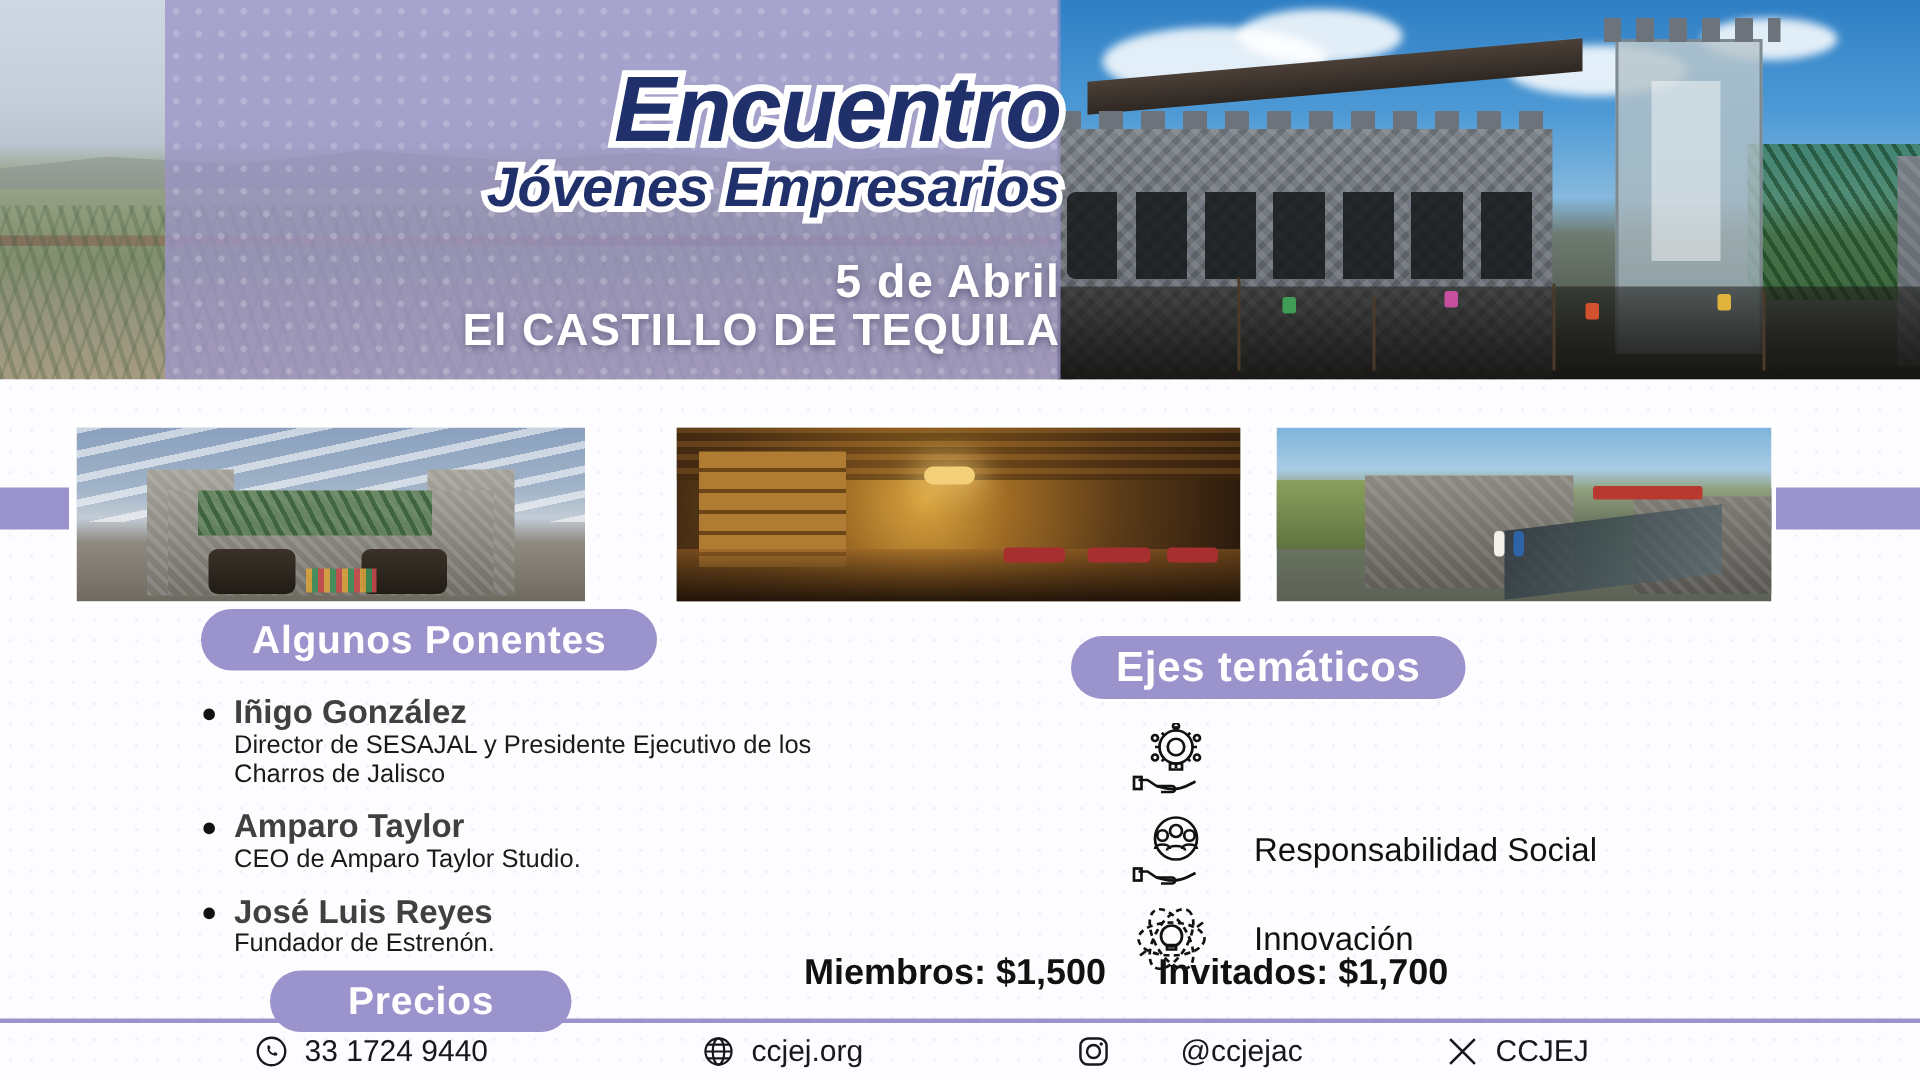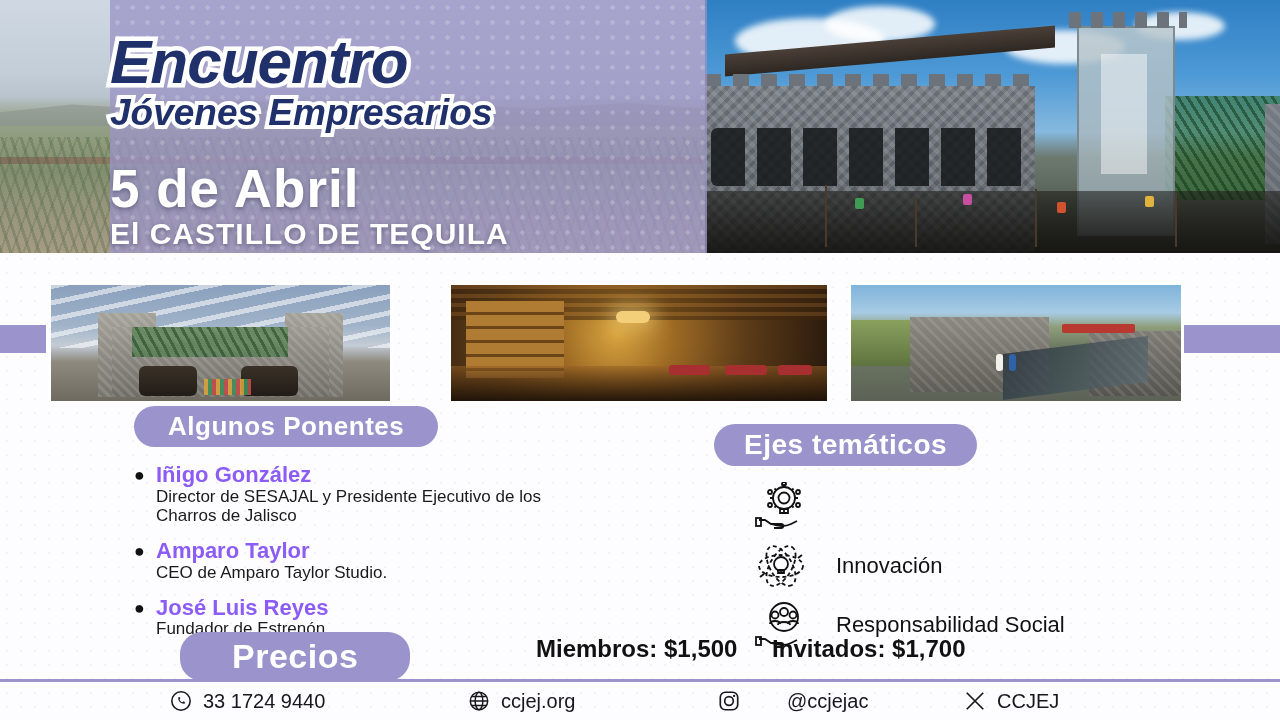--- a/index.html
+++ b/index.html
@@ -119,37 +119,37 @@
   .hero-panel{
     position:absolute; left:110px; top:0; width:597px; height:253px;
     background:linear-gradient(to bottom, rgba(150,143,196,.72), rgba(160,152,202,.78));
     z-index:3;
   }
   .hero-panel::before{
     content:""; position:absolute; inset:0;
     background-image:radial-gradient(rgba(255,255,255,.20) 2px, transparent 2.4px);
     background-size:15px 15px;
   }
-  .hero-text{ position:relative; z-index:4; text-align:left; padding-top:32px; }
+  .hero-text{ position:relative; z-index:4; text-align:right; padding-top:44px; }
   .title-main{
     font-size:62px; font-weight:bold; font-style:italic; letter-spacing:-1px;
     color:#20306b;
     -webkit-text-stroke:9px #ffffff;
     paint-order:stroke fill;
     line-height:.96;
   }
   .title-sub{
     font-size:37px; font-weight:bold; font-style:italic;
     color:#20306b;
     -webkit-text-stroke:8px #ffffff;
     paint-order:stroke fill;
     line-height:1.05; margin-top:2px;
   }
   .date-main{
-    margin-top:26px; font-size:53px; font-weight:bold; color:#ffffff;
+    margin-top:26px; font-size:31px; font-weight:bold; color:#ffffff;
     text-shadow:0 2px 5px rgba(40,40,70,.45); letter-spacing:1px;
   }
   .venue{
     font-size:30px; font-weight:bold; color:#ffffff; letter-spacing:1px;
     text-shadow:0 2px 5px rgba(40,40,70,.45); margin-top:-2px;
   }
 
   
   .accent-left{
     position:absolute; left:0; top:325px; width:46px; height:28px;
@@ -233,34 +233,34 @@
     border-radius:22px; font-weight:bold; text-align:center;
     letter-spacing:.5px;
   }
 
   
   .speakers{ position:absolute; left:134px; top:406px; width:430px; z-index:4; }
   .speakers .pill{ font-size:26px; padding:5px 34px; }
   .spk-list{ margin-top:16px; }
   .spk-item{ display:flex; margin-bottom:13px; }
   .spk-bullet{ width:22px; flex:0 0 22px; font-size:18px; line-height:24px; color:#111; }
-  .spk-name{ font-size:22px; font-weight:bold; color:#8b5cf6; line-height:1.08; }
+  .spk-name{ font-size:22px; font-weight:bold; color:#404040; line-height:1.08; }
   .spk-role{ font-size:17px; color:#1a1a1a; line-height:1.16; }
 
   
   .themes{ position:absolute; left:714px; top:424px; width:440px; z-index:4; }
   .themes .pill{ font-size:28px; padding:5px 30px; }
   .theme-list{ margin-top:16px; padding-left:34px; }
   .theme-row{ display:flex; align-items:center; margin-bottom:10px; }
   .theme-icon{ width:66px; flex:0 0 66px; display:flex; justify-content:center; }
   .theme-label{ font-size:22px; color:#111; line-height:1.12; margin-left:22px; }
 
   
   .prices{ position:absolute; left:0; top:632px; width:1280px; height:40px; z-index:4; }
-  .prices .pill{ position:absolute; left:180px; top:0; font-size:34px; padding:5px 52px; }
+  .prices .pill{ position:absolute; left:180px; top:15px; font-size:26px; padding:5px 52px; }
   .price-values{
     position:absolute; left:536px; top:3px;
     font-size:24px; font-weight:bold; color:#111;
   }
   .price-values span{ margin-right:28px; }
 
   
   .footer-rule{
     position:absolute; left:0; top:679px; width:1280px; height:3px;
     background:#9a93cc; z-index:4;
@@ -408,50 +408,50 @@
           <path d="M26 27 h8 v4 h-8 z"></path>
           <path d="M5 38 h6 l6 4 h10 c3 0 3 4 0 4 h-7"></path>
           <path d="M17 42 c6 2 14 3 20 0 l6 -3"></path>
           <rect x="2" y="36" width="5" height="8"></rect>
         </svg>
       </div>
     </div>
 
     <div class="theme-row">
       <div class="theme-icon">
-        <svg width="54" height="48" viewBox="0 0 54 48" fill="none" stroke="#111" stroke-width="1.8">
-          <ellipse cx="27" cy="24" rx="22" ry="11" stroke-dasharray="4 3"></ellipse>
-          <ellipse cx="27" cy="24" rx="22" ry="11" transform="rotate(60 27 24)" stroke-dasharray="4 3"></ellipse>
-          <ellipse cx="27" cy="24" rx="22" ry="11" transform="rotate(-60 27 24)" stroke-dasharray="4 3"></ellipse>
-          <circle cx="27" cy="22" r="7"></circle>
-          <path d="M24 28 h6 v3 h-6 z"></path>
-          <path d="M44 16 l4 -3 M10 32 l-4 3"></path>
-        </svg>
-      </div>
-      <div class="theme-label">Innovación</div>
-    </div>
-
-    <div class="theme-row">
-      <div class="theme-icon">
         <svg width="54" height="50" viewBox="0 0 54 50" fill="none" stroke="#111" stroke-width="1.8">
           <circle cx="30" cy="17" r="14"></circle>
           <circle cx="30" cy="12" r="4"></circle>
           <path d="M24 25 c0 -4 12 -4 12 0"></path>
           <circle cx="21" cy="15" r="3.5"></circle>
           <path d="M16 24 c0 -4 10 -4 10 0"></path>
           <circle cx="39" cy="15" r="3.5"></circle>
           <path d="M34 24 c0 -4 10 -4 10 0"></path>
           <path d="M5 39 h6 l6 4 h10 c3 0 3 4 0 4 h-7"></path>
           <path d="M17 43 c6 2 14 3 20 0 l6 -3"></path>
           <rect x="2" y="37" width="5" height="8"></rect>
         </svg>
       </div>
       <div class="theme-label">Responsabilidad Social</div>
     </div>
 
+    <div class="theme-row">
+      <div class="theme-icon">
+        <svg width="54" height="48" viewBox="0 0 54 48" fill="none" stroke="#111" stroke-width="1.8">
+          <ellipse cx="27" cy="24" rx="22" ry="11" stroke-dasharray="4 3"></ellipse>
+          <ellipse cx="27" cy="24" rx="22" ry="11" transform="rotate(60 27 24)" stroke-dasharray="4 3"></ellipse>
+          <ellipse cx="27" cy="24" rx="22" ry="11" transform="rotate(-60 27 24)" stroke-dasharray="4 3"></ellipse>
+          <circle cx="27" cy="22" r="7"></circle>
+          <path d="M24 28 h6 v3 h-6 z"></path>
+          <path d="M44 16 l4 -3 M10 32 l-4 3"></path>
+        </svg>
+      </div>
+      <div class="theme-label">Innovación</div>
+    </div>
+
   </div>
 </div>
 
 <div class="prices">
   <div class="pill">Precios</div>
   <div class="price-values">
     <span>Miembros: $1,500</span>
     <span>Invitados: $1,700</span>
   </div>
 </div>

